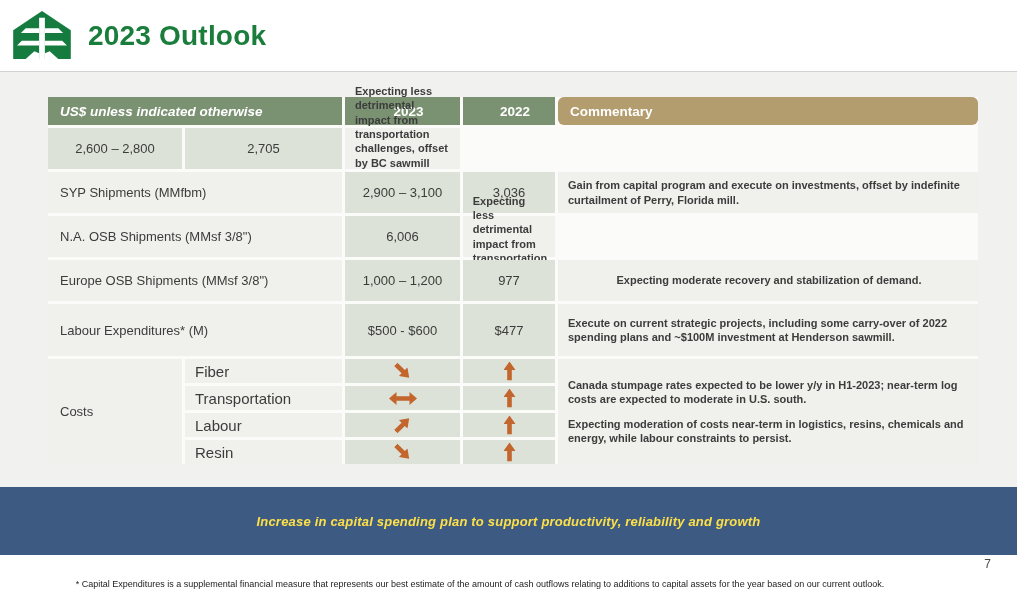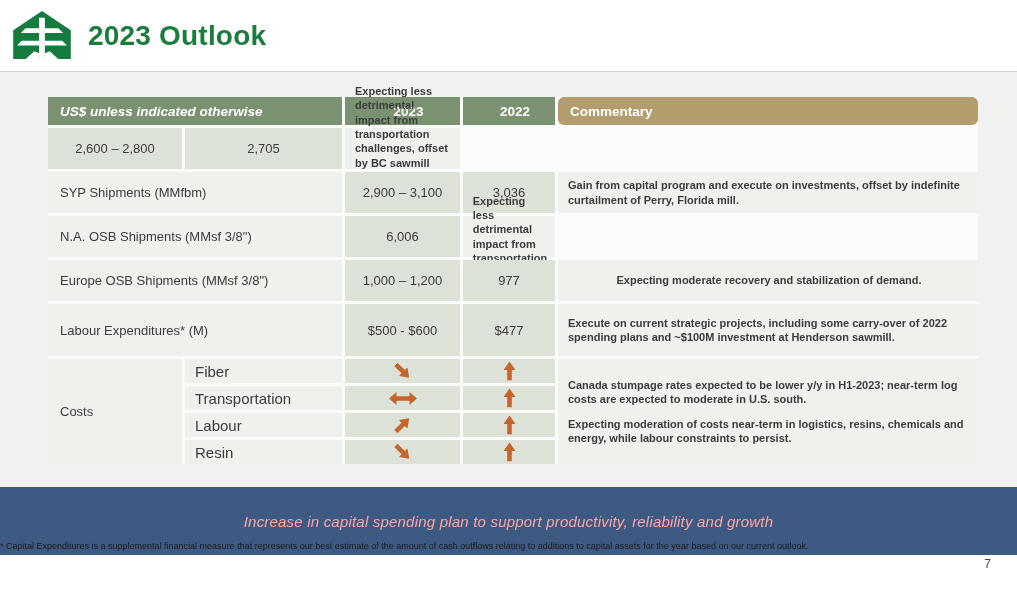--- a/index.html
+++ b/index.html
@@ -48,25 +48,25 @@
   .sub-lbl{grid-column:2;background:var(--label_bg,#f0f1ed);padding-left:10px;font-size:15px;}
   .arrow-cell{justify-content:center;}
   .arrow-cell svg{display:block;}
   .costs-comm{grid-column:5;grid-row:7/11;gap:10px;}
   
   .banner{
     position:absolute;left:0;top:487px;width:1017px;height:68px;
     background:var(--banner_blue,#3d5a83);
     display:flex;align-items:center;justify-content:center;
   }
-  .banner-text{color:#fca5a5;font-size:15px;font-weight:normal;font-style:italic;letter-spacing:0.2px;}
+  .banner-text{color:#fde047;font-size:13px;font-weight:bold;font-style:italic;letter-spacing:0.2px;}
   
   .footnote{
-    position:absolute;left:0;top:541px;width:960px;
-    font-size:9px;color:#1c1c1c;
+    position:absolute;left:0;top:579px;width:960px;
+    text-align:center;font-size:9px;color:#1c1c1c;
   }
   .page-number{position:absolute;right:26px;top:557px;font-size:12px;color:#4a4a4a;}
 </style>
 </head>
 <body style="--title_green: #1a7d3c; --logo_green: #157b3f; --header_green: #7b9272; --header_tan: #b39c6d; --label_bg: #f0f1ed; --value_bg: #dce2d7; --arrow_orange: #c2662d; --banner_blue: #3d5a83;">
 
 <div class="title-area">
   <svg class="logo" viewBox="0 0 60 50">
     <polygon points="30,0 60,20 60,50 0,50 0,20" fill="#157b3f"></polygon>
     <rect x="27" y="7" width="6" height="43" fill="#ffffff"></rect>

